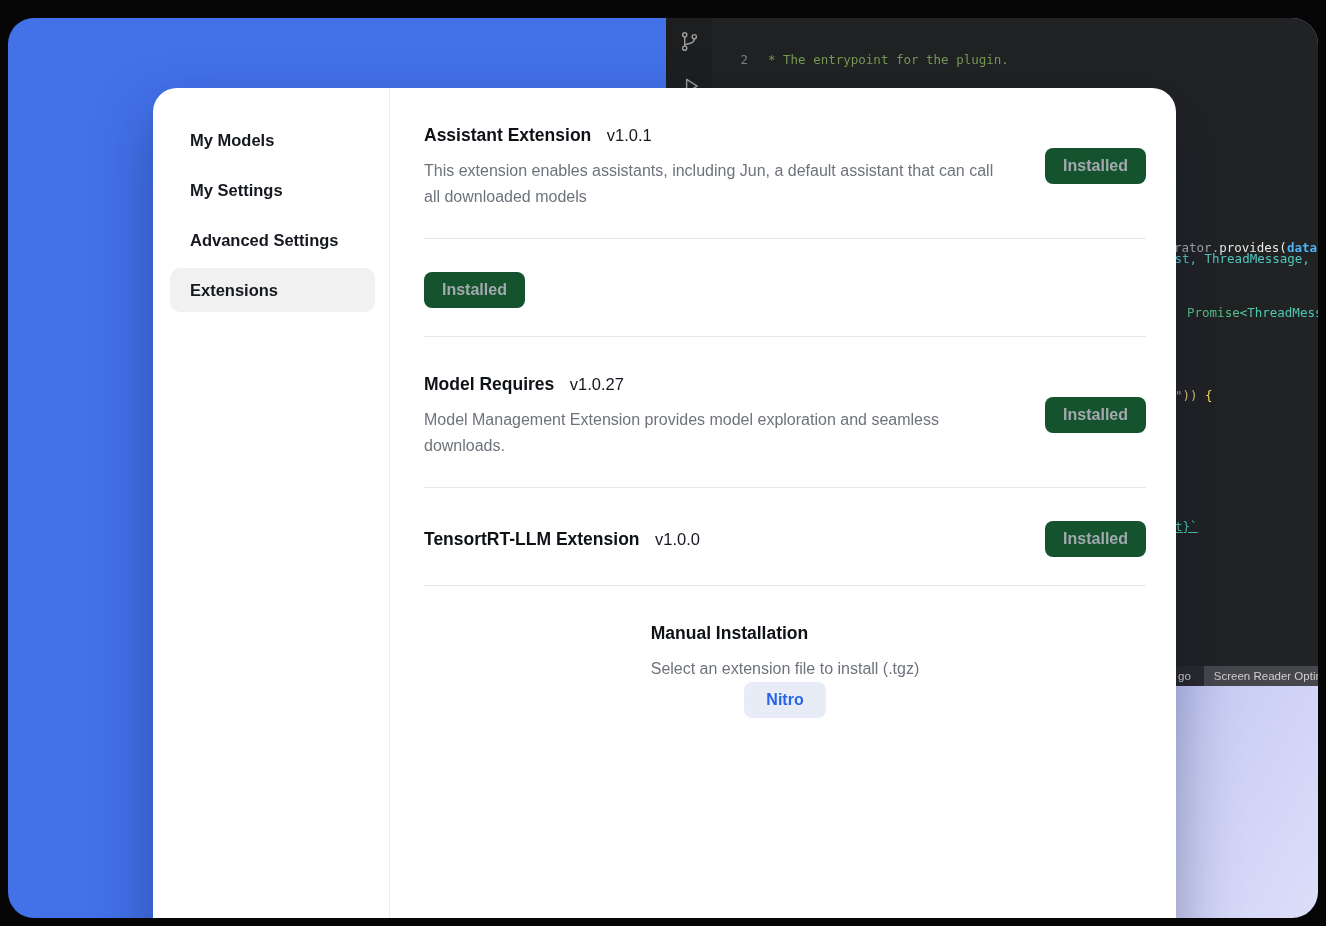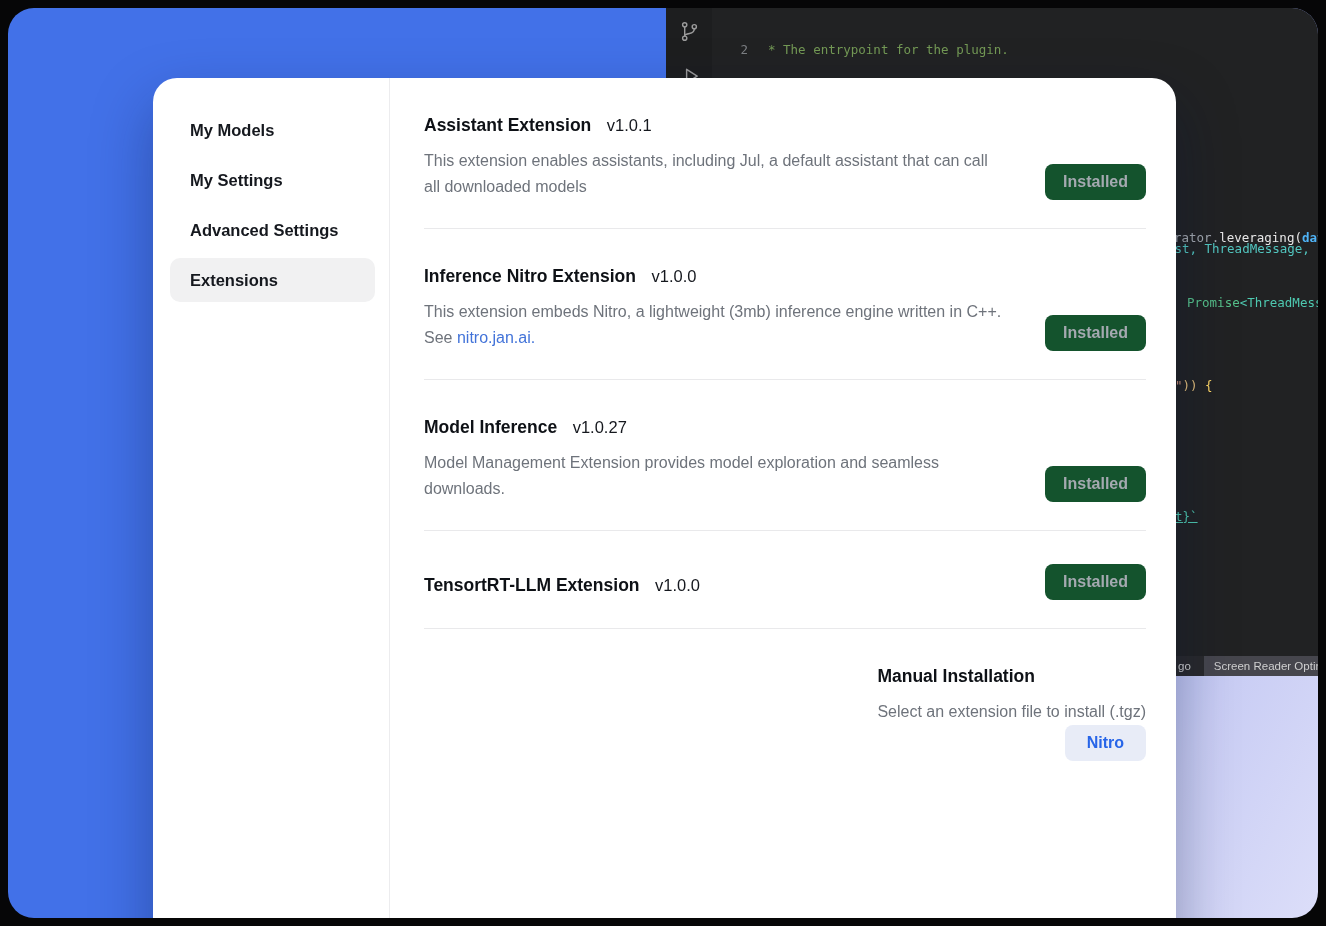--- a/index.html
+++ b/index.html
@@ -5,20 +5,21 @@
   html,body{margin:0;padding:0;}
   body{
     width:1326px;height:926px;position:relative;overflow:hidden;
     background:#060607;
     font-family:"Liberation Sans",sans-serif;
   }
   
   .window{
     position:absolute;inset:8px;border-radius:26px;overflow:hidden;
     background:linear-gradient(118deg,#4271e8 0%,#4271e8 46%,#5c7ce6 58%,#93a3ea 72%,#c9cdf4 88%,#dcdef9 100%);
+    margin-top:10px;
   }
   
   .editor{
     position:absolute;left:658px;top:0;right:0;height:668px;
     background:#212223;overflow:hidden;
   }
   .activity-bar{
     position:absolute;left:0;top:0;width:46px;height:100%;
     display:flex;flex-direction:column;align-items:center;
     padding-top:12px;gap:22px;box-sizing:border-box;background:#1d1e1f;
@@ -65,21 +66,21 @@
     display:flex;overflow:hidden;
   }
   .sidebar{width:237px;border-right:1px solid #ececee;padding:30px 14px 0 17px;box-sizing:border-box;flex:none;}
   .nav-item{
     height:44px;display:flex;align-items:center;padding:0 20px;border-radius:10px;
     margin-bottom:6px;font-size:16.5px;font-weight:700;color:#15181e;cursor:pointer;
   }
   .nav-item.active{background:#f1f1f2;}
   .content{flex:1;padding:0 30px 0 34px;box-sizing:border-box;overflow:hidden;}
   .ext-row{
-    display:flex;justify-content:space-between;align-items:flex-end;
+    display:flex;justify-content:space-between;align-items:center;
     padding:33px 0 28px;border-bottom:1px solid #e9e9eb;
   }
   .ext-row.last{border-bottom:none;flex-direction:column;}
   .ext-info{max-width:580px;}
   .ext-title-line{line-height:28px;}
   .ext-title{font-size:17.5px;font-weight:700;color:#0e1116;}
   .ext-version{font-size:16.5px;color:#15181e;margin-left:11px;font-weight:400;}
   .ext-desc{margin-top:8px;font-size:16px;line-height:26px;color:#6e737b;}
   .link{color:#4273d9;text-decoration:none;cursor:pointer;}
   .btn{border:none;border-radius:8px;font-family:inherit;font-size:16px;padding:9px 18px;cursor:pointer;}
@@ -111,21 +112,21 @@
     </div>
 
     <div class="code-lines">
       <div class="code-line"><span class="ln">2</span><span class="tok-comment">* The entrypoint for the plugin.</span></div>
       <div class="code-line"><span class="ln">3</span><span class="tok-comment">*/</span></div>
       <div class="code-line"><span class="ln">4</span><span></span></div>
       <div class="code-line"><span class="ln">5</span><span class="tok-comment">// Web / extension runtime</span></div>
       <div class="code-line"><span class="ln">6</span><span class="tok-import">import </span><span class="tok-brace">{</span><span class="tok-ident">log, BaseExtension, MessageEvent, MessageRequest, ThreadMessage, ContentType</span></div>
     </div>
 
-    <div class="frag frag1"><span class="tok-dim">rator.</span><span class="tok-fn">leveraging(</span><span class="tok-arg">data</span></div>
+    <div class="frag frag1"><span class="tok-dim">rator.</span><span class="tok-fn">provides(</span><span class="tok-arg">data</span></div>
     <div class="frag frag2"><span class="tok-type">Promise</span><span class="tok-type2">&lt;ThreadMessage&gt;</span></div>
     <div class="frag frag3"><span class="tok-str">"</span><span class="tok-yellow">))</span><span class="tok-brace"> {</span></div>
     <div class="frag frag4"><span class="tok-frag4">t}`</span></div>
 
     <div class="status-bar">
       <span class="status-left">go</span>
       <span class="status-right">Screen Reader Optimized</span>
     </div>
   </div>
 
@@ -146,40 +147,33 @@
     </div>
 
     <div class="content">
 
       <div class="ext-row">
         <div class="ext-info">
           <div class="ext-title-line">
             <span class="ext-title">Assistant Extension</span>
             <span class="ext-version">v1.0.1</span>
           </div>
-          <div class="ext-desc"><span>This extension enables assistants, including Jul, a default assistant that can call all downloaded models</span></div>
-        </div>
-        <button class="btn installed">Installed</button>
-      </div>
-
-      <div class="ext-row">
-        <div class="ext-info">
-          <div class="ext-title-line">
-            <span class="ext-title">Inference Nitro Extension</span>
-            <span class="ext-version">v1.0.0</span>
-          </div>
-          <div class="ext-desc"><span>This extension embeds Nitro, a lightweight (3mb) inference engine written in C++. See </span><a class="link">nitro.jan.ai.</a></div>
-        </div>
-        <button class="btn installed">Installed</button>
-      </div>
-
-      <div class="ext-row">
-        <div class="ext-info">
-          <div class="ext-title-line">
-            <span class="ext-title">Model Inference</span>
+          <div class="ext-desc"><span>This extension enables assistants, including Jun, a default assistant that can call all downloaded models</span></div>
+        </div>
+        <button class="btn installed">Installed</button>
+      </div>
+
+      <div class="ext-row">
+        <button class="btn installed">Installed</button>
+      </div>
+
+      <div class="ext-row">
+        <div class="ext-info">
+          <div class="ext-title-line">
+            <span class="ext-title">Model Requires</span>
             <span class="ext-version">v1.0.27</span>
           </div>
           <div class="ext-desc"><span>Model Management Extension provides model exploration and seamless downloads.</span></div>
         </div>
         <button class="btn installed">Installed</button>
       </div>
 
       <div class="ext-row">
         <div class="ext-info">
           <div class="ext-title-line">

